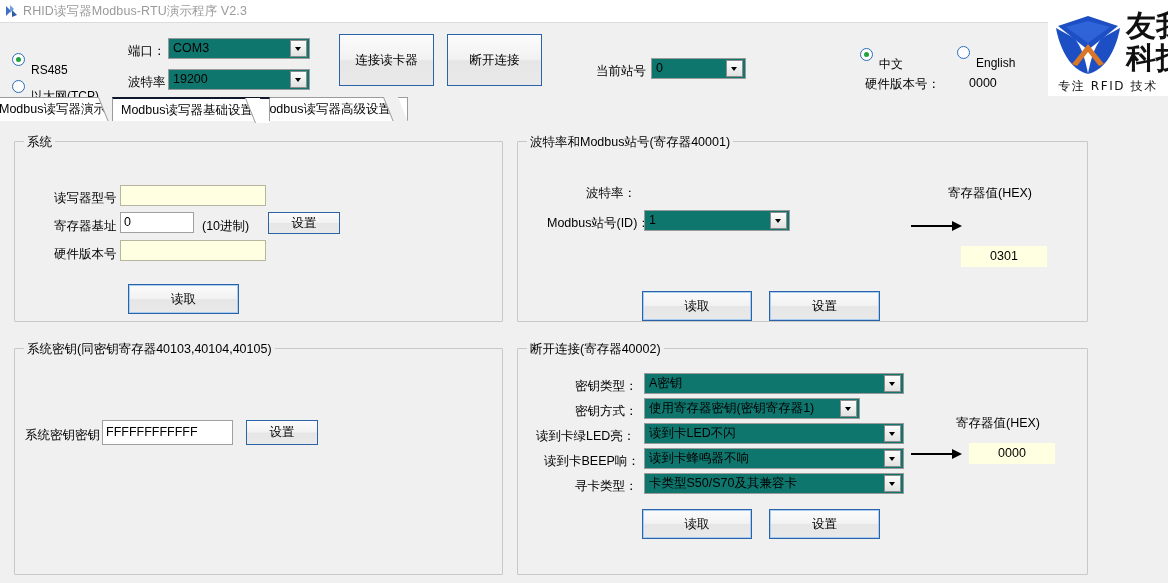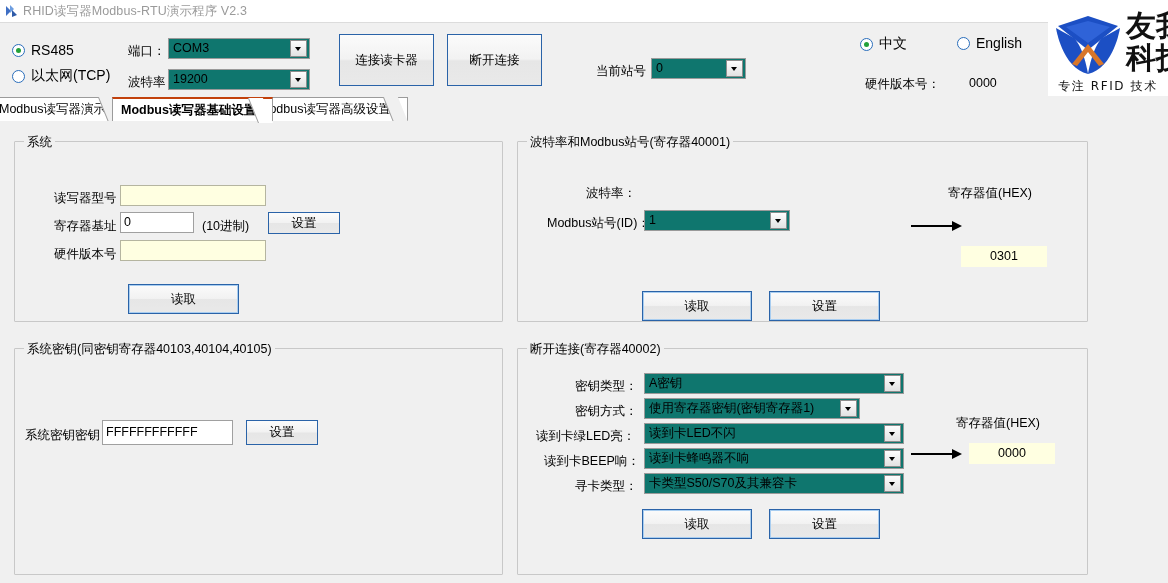--- a/index.html
+++ b/index.html
@@ -90,22 +90,23 @@
   .radio.checked::after {
     content: "";
     position: absolute;
     left: 3px; top: 3px;
     width: 5px; height: 5px;
     border-radius: 50%;
     background: #23a13a;
   }
   .radio-label {
     margin-left: 6px;
-    font-size: 14px;
-    white-space: nowrap;
+    font-size: 12px;
+    white-space: nowrap;
+    margin-top: 21px;
   }
 
   .lbl {
     position: absolute;
     font-size: 12.5px;
     white-space: nowrap;
     color: #000;
   }
 
   
@@ -221,25 +222,24 @@
   .tab .tab-slant {
     position: absolute;
     right: -1px; top: -1px;
     width: 14px; height: 25px;
     background: #f0f0f0;
     border-left: 1px solid #9b9b9b;
     transform: skewX(22deg);
     transform-origin: bottom left;
   }
   .tab.active {
-    border-top: 2px solid #c2410c;
+    border-top: 2px solid #0f172a;
     background: #ffffff;
     z-index: 5;
     line-height: 22px;
-    font-weight: bold;
   }
 
   
   .group {
     position: absolute;
     box-sizing: border-box;
     border: 1px solid #c8c8c8;
     border-radius: 1px;
     background: transparent;
   }

